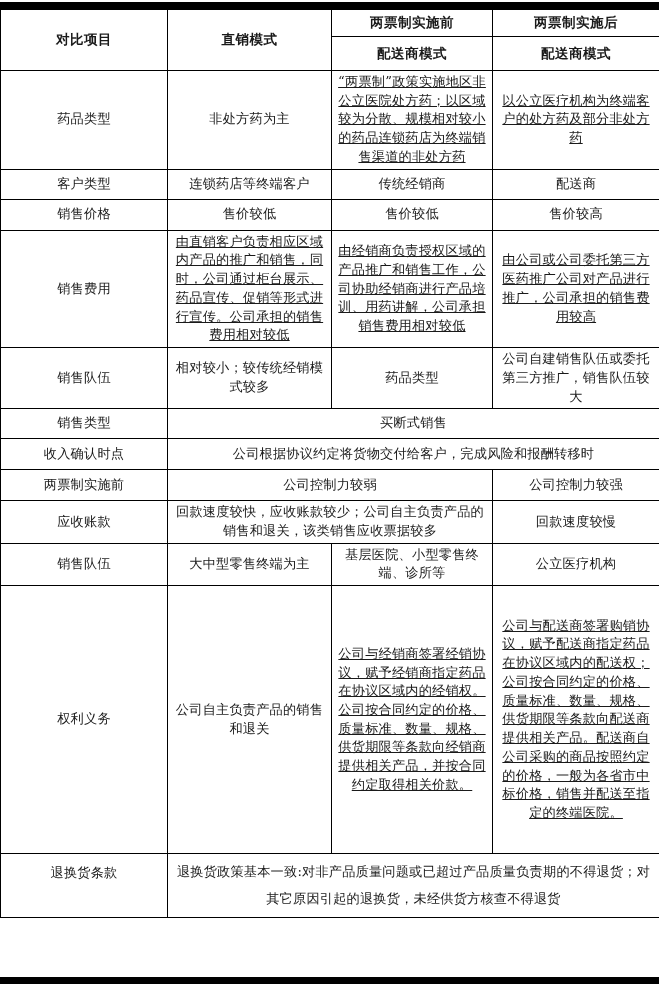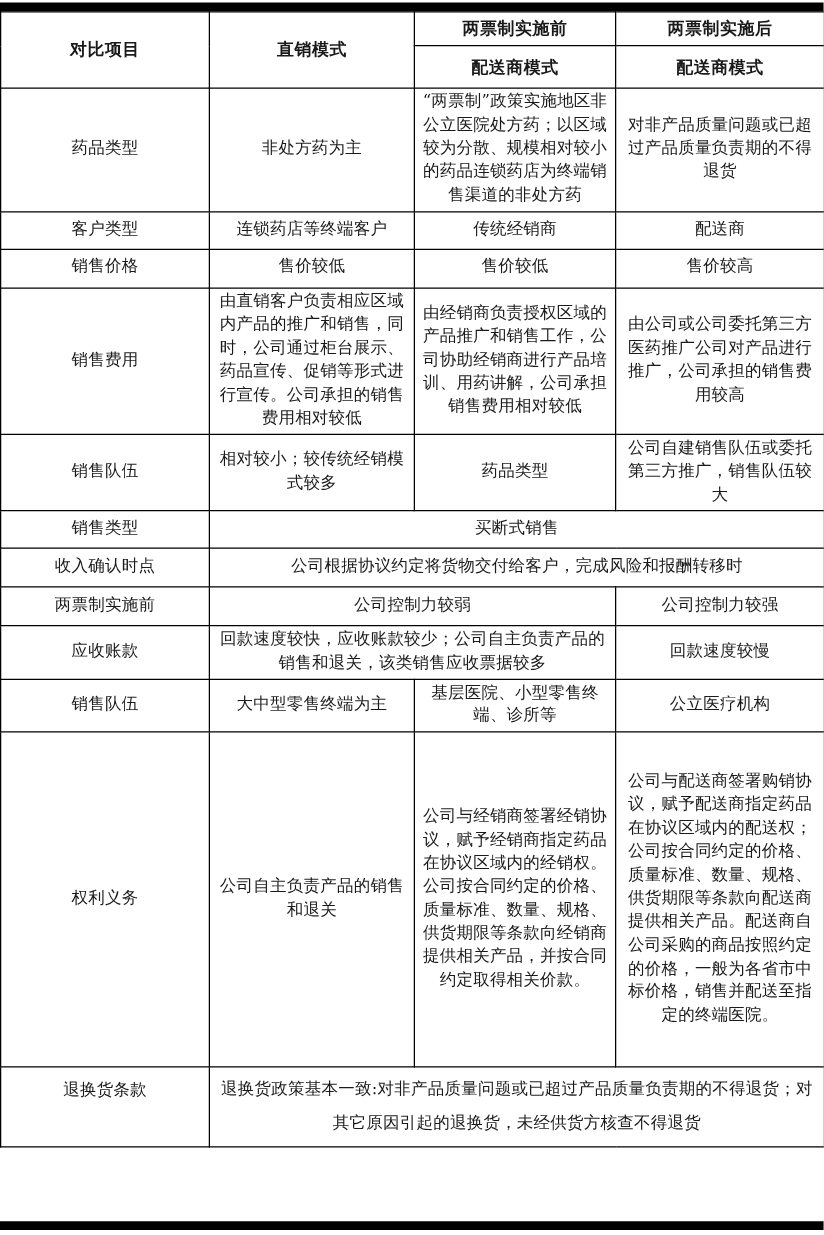--- a/index.html
+++ b/index.html
@@ -73,21 +73,21 @@
 
   
   .c-label { width: 167px; }
   .c-direct { width: 164px; }
   .c-trad  { width: 161px; }
   .c-dist  { width: 167px; }
 
   .h-top { height: 27px; }
   .h-sub { height: 34px; }
 
-  .tall { line-height: 1.46; }
+  .tall { line-height: 1.46; text-decoration: underline; }
 </style>
 </head>
 <body>
 
 <div class="page">
 
   <div class="rule-top"></div>
 
   <table class="cmp">
     <colgroup>
@@ -109,21 +109,21 @@
         <th class="h-sub">配送商模式</th>
       </tr>
     </thead>
 
     <tbody>
 
       <tr>
         <td style="height:91px">药品类型</td>
         <td>非处方药为主</td>
         <td class="tall">“两票制”政策实施地区非公立医院处方药；以区域较为分散、规模相对较小的药品连锁药店为终端销售渠道的非处方药</td>
-        <td class="tall">对非产品质量问题或已超过产品质量负责期的不得退货</td>
+        <td class="tall">以公立医疗机构为终端客户的处方药及部分非处方药</td>
       </tr>
 
       <tr>
         <td style="height:30px">客户类型</td>
         <td>连锁药店等终端客户</td>
         <td>传统经销商</td>
         <td>配送商</td>
       </tr>
 
       <tr>

